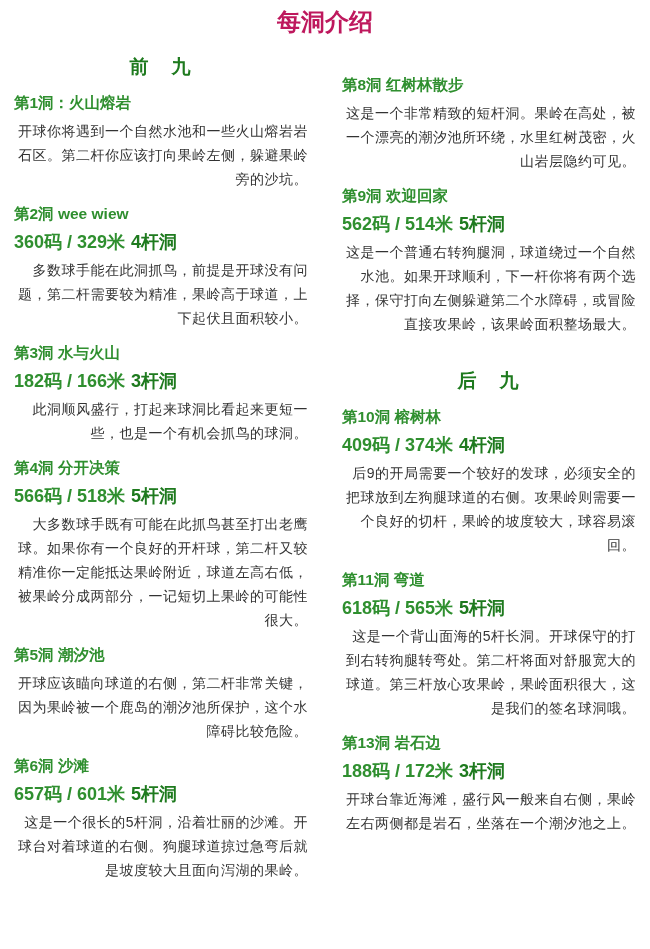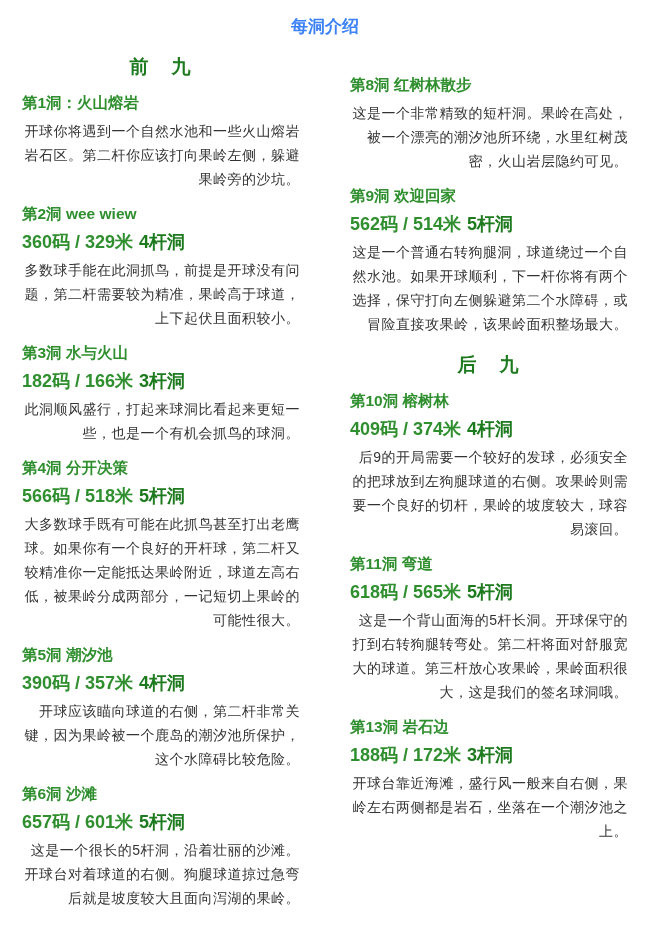--- a/index.html
+++ b/index.html
@@ -5,39 +5,39 @@
   html, body { margin: 0; padding: 0; }
   body {
     width: 650px; height: 949px;
     background: #ffffff;
     font-family: "Liberation Sans", sans-serif;
     overflow: hidden;
   }
   .page { padding: 6px 10px 0 10px; box-sizing: border-box; }
   .page-title {
     text-align: center;
-    color: #3b82f6;
-    font-size: 17px;
+    color: #be185d;
+    font-size: 24px;
     font-weight: bold;
-    margin: 9px 0 2px 0;
+    margin: 0 0 2px 0;
   }
   .columns { display: flex; gap: 26px; margin-top: 8px; }
   .col { width: 50%; box-sizing: border-box; }
   .col--right { padding-top: 16px; }
   .section-header {
     text-align: center;
     color: #1e7a1e;
     font-size: 19px;
     font-weight: bold;
     margin: 8px 0 2px 0;
     letter-spacing: 2px;
     font-family: Liberation Mono, monospace;
   }
-  .section-header--back { margin: 16px 0 12px 0; }
-  .hole { margin: 12px; }
+  .section-header--back { margin: 32px 0 12px 0; }
+  .hole { margin: 4px; }
   .hole-title {
     color: #2f8f2f;
     font-size: 15.5px;
     font-weight: 600;
     margin: 13px 0 5px 0;
   }
   .hole-dist {
     color: #2f8f2f;
     font-size: 18px;
     font-weight: 600;
@@ -85,21 +85,20 @@
       </div>
 
       <div class="hole">
         <div class="hole-title">第4洞 分开决策</div>
         <div class="hole-dist"><span>566码 / 518米</span><span class="par">5杆洞</span></div>
         <div class="hole-desc">大多数球手既有可能在此抓鸟甚至打出老鹰球。如果你有一个良好的开杆球，第二杆又较精准你一定能抵达果岭附近，球道左高右低，被果岭分成两部分，一记短切上果岭的可能性很大。</div>
       </div>
 
       <div class="hole">
         <div class="hole-title">第5洞 潮汐池</div>
-        <div class="hole-dist"><span>390码 / 357米</span><span class="par">4杆洞</span></div>
         <div class="hole-desc">开球应该瞄向球道的右侧，第二杆非常关键，因为果岭被一个鹿岛的潮汐池所保护，这个水障碍比较危险。</div>
       </div>
 
       <div class="hole">
         <div class="hole-title">第6洞 沙滩</div>
         <div class="hole-dist"><span>657码 / 601米</span><span class="par">5杆洞</span></div>
         <div class="hole-desc">这是一个很长的5杆洞，沿着壮丽的沙滩。开球台对着球道的右侧。狗腿球道掠过急弯后就是坡度较大且面向泻湖的果岭。</div>
       </div>
 
     </div>

